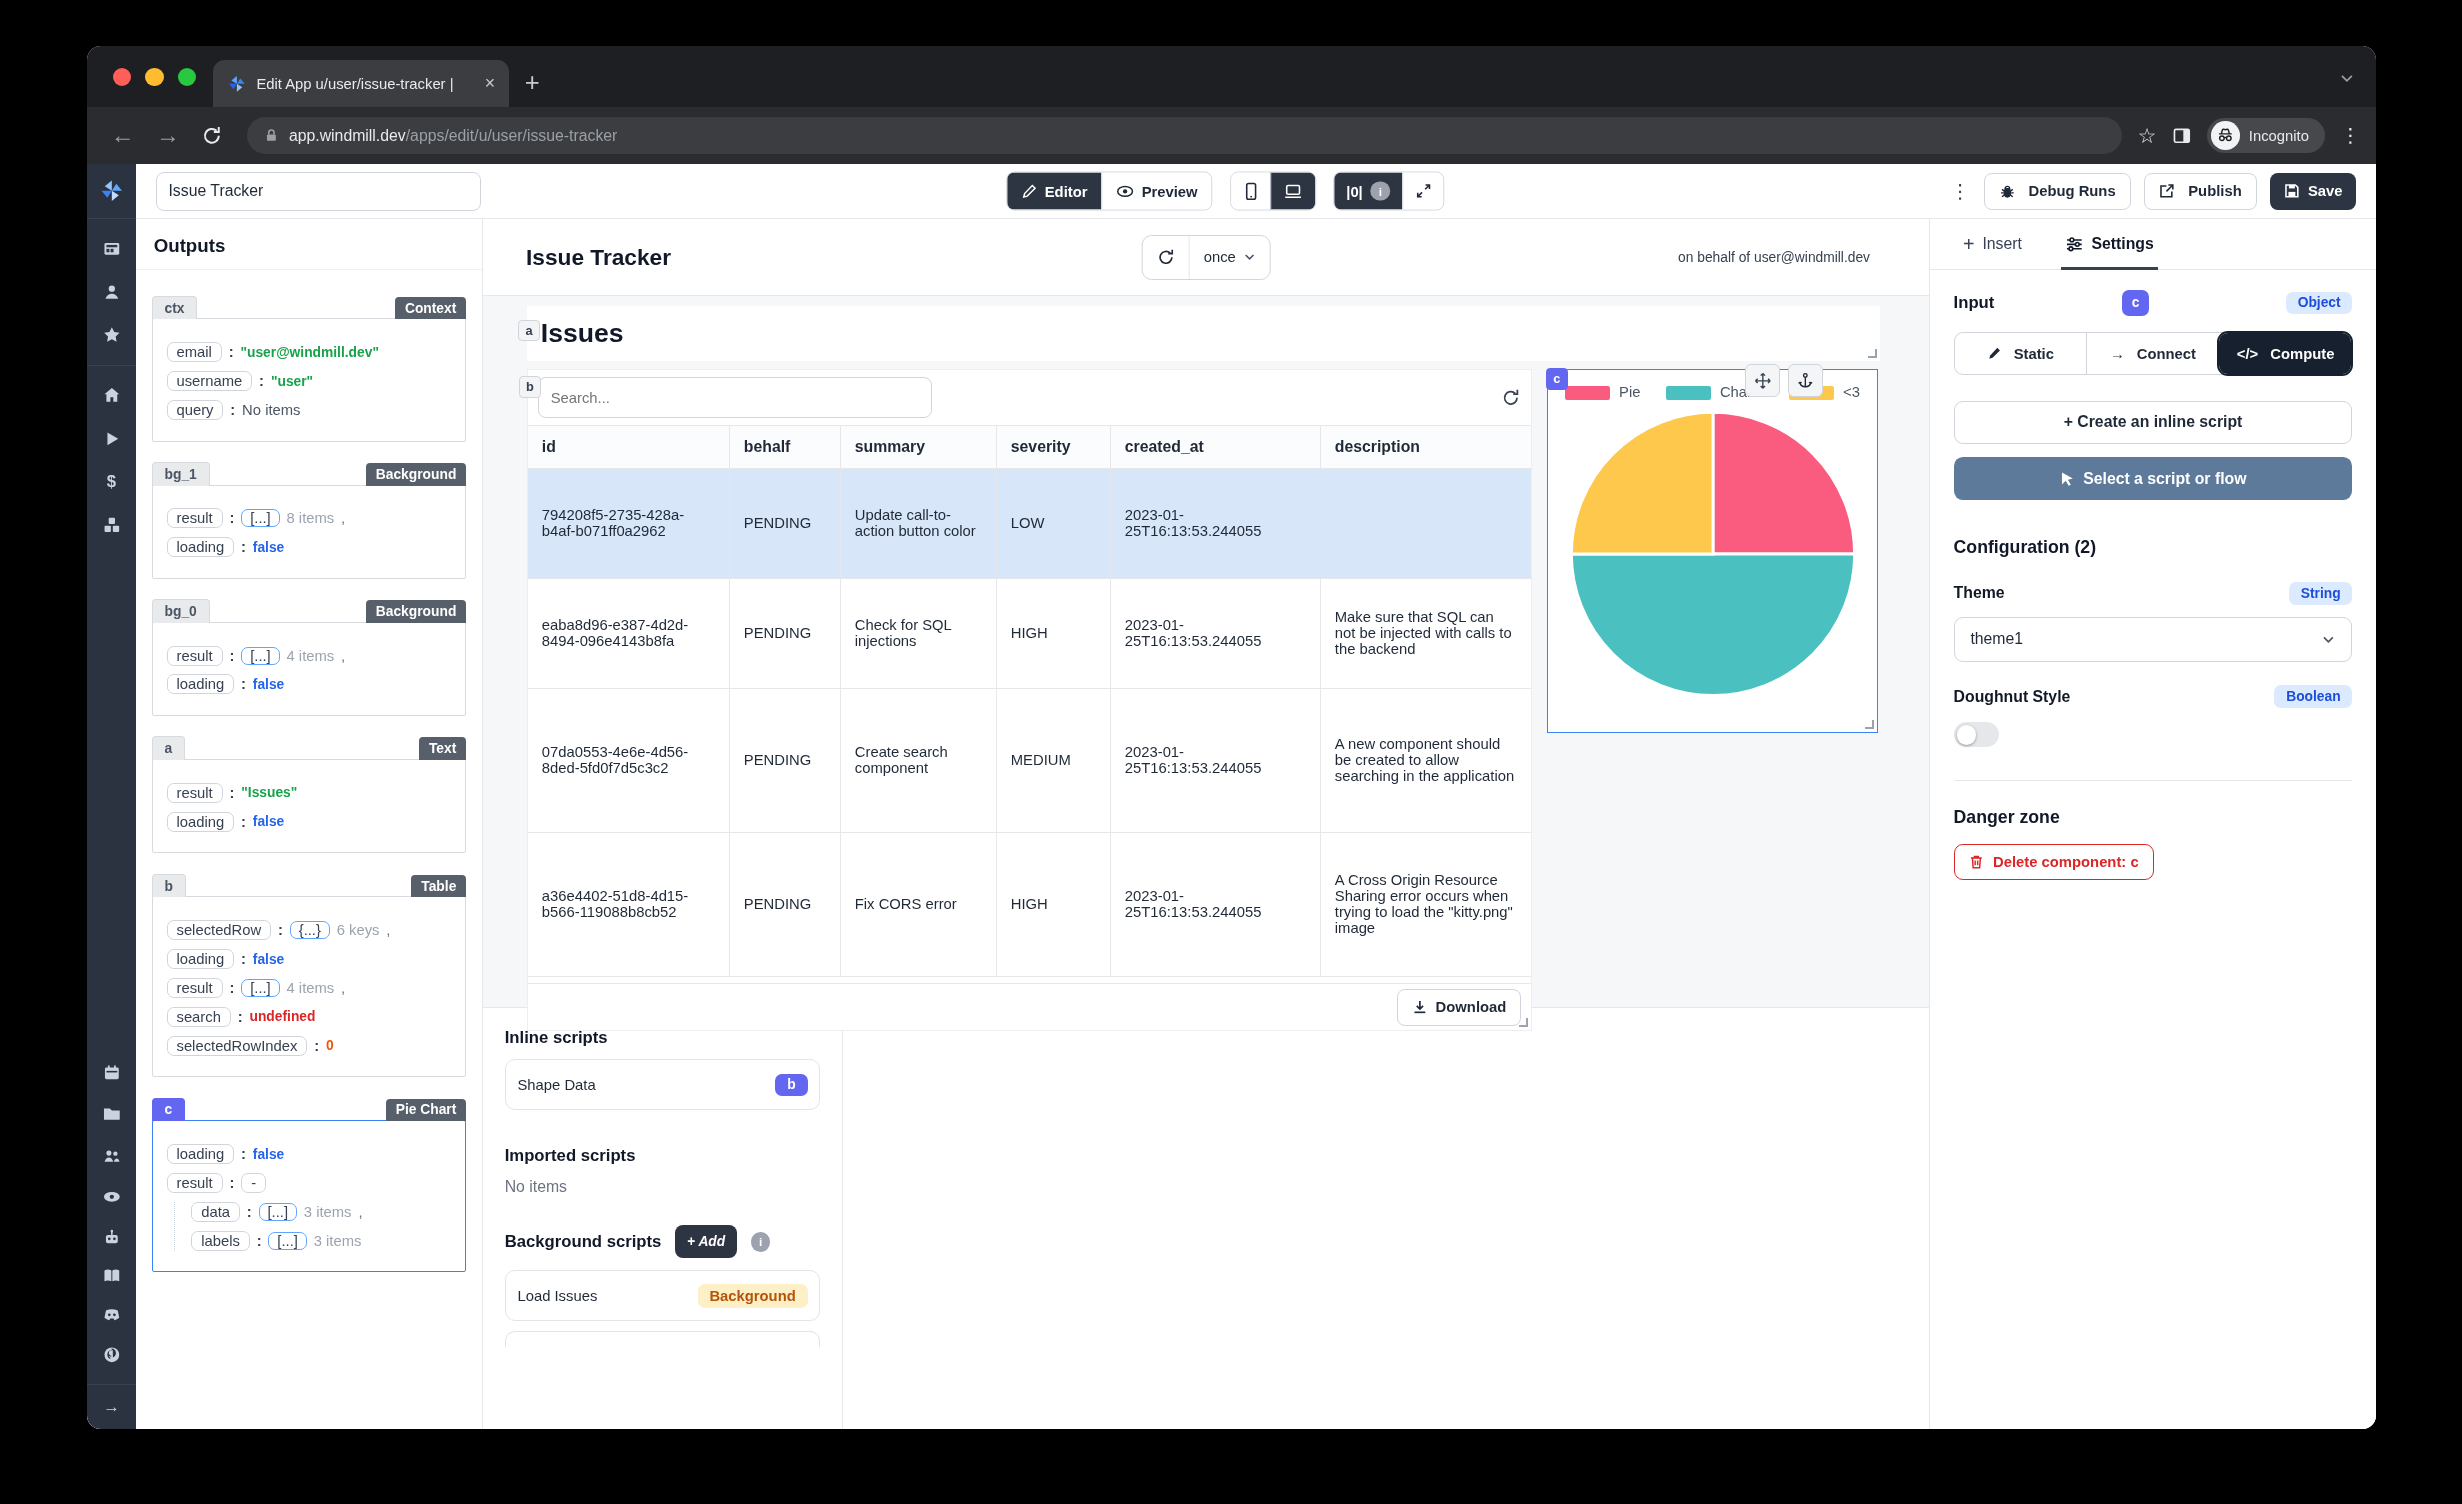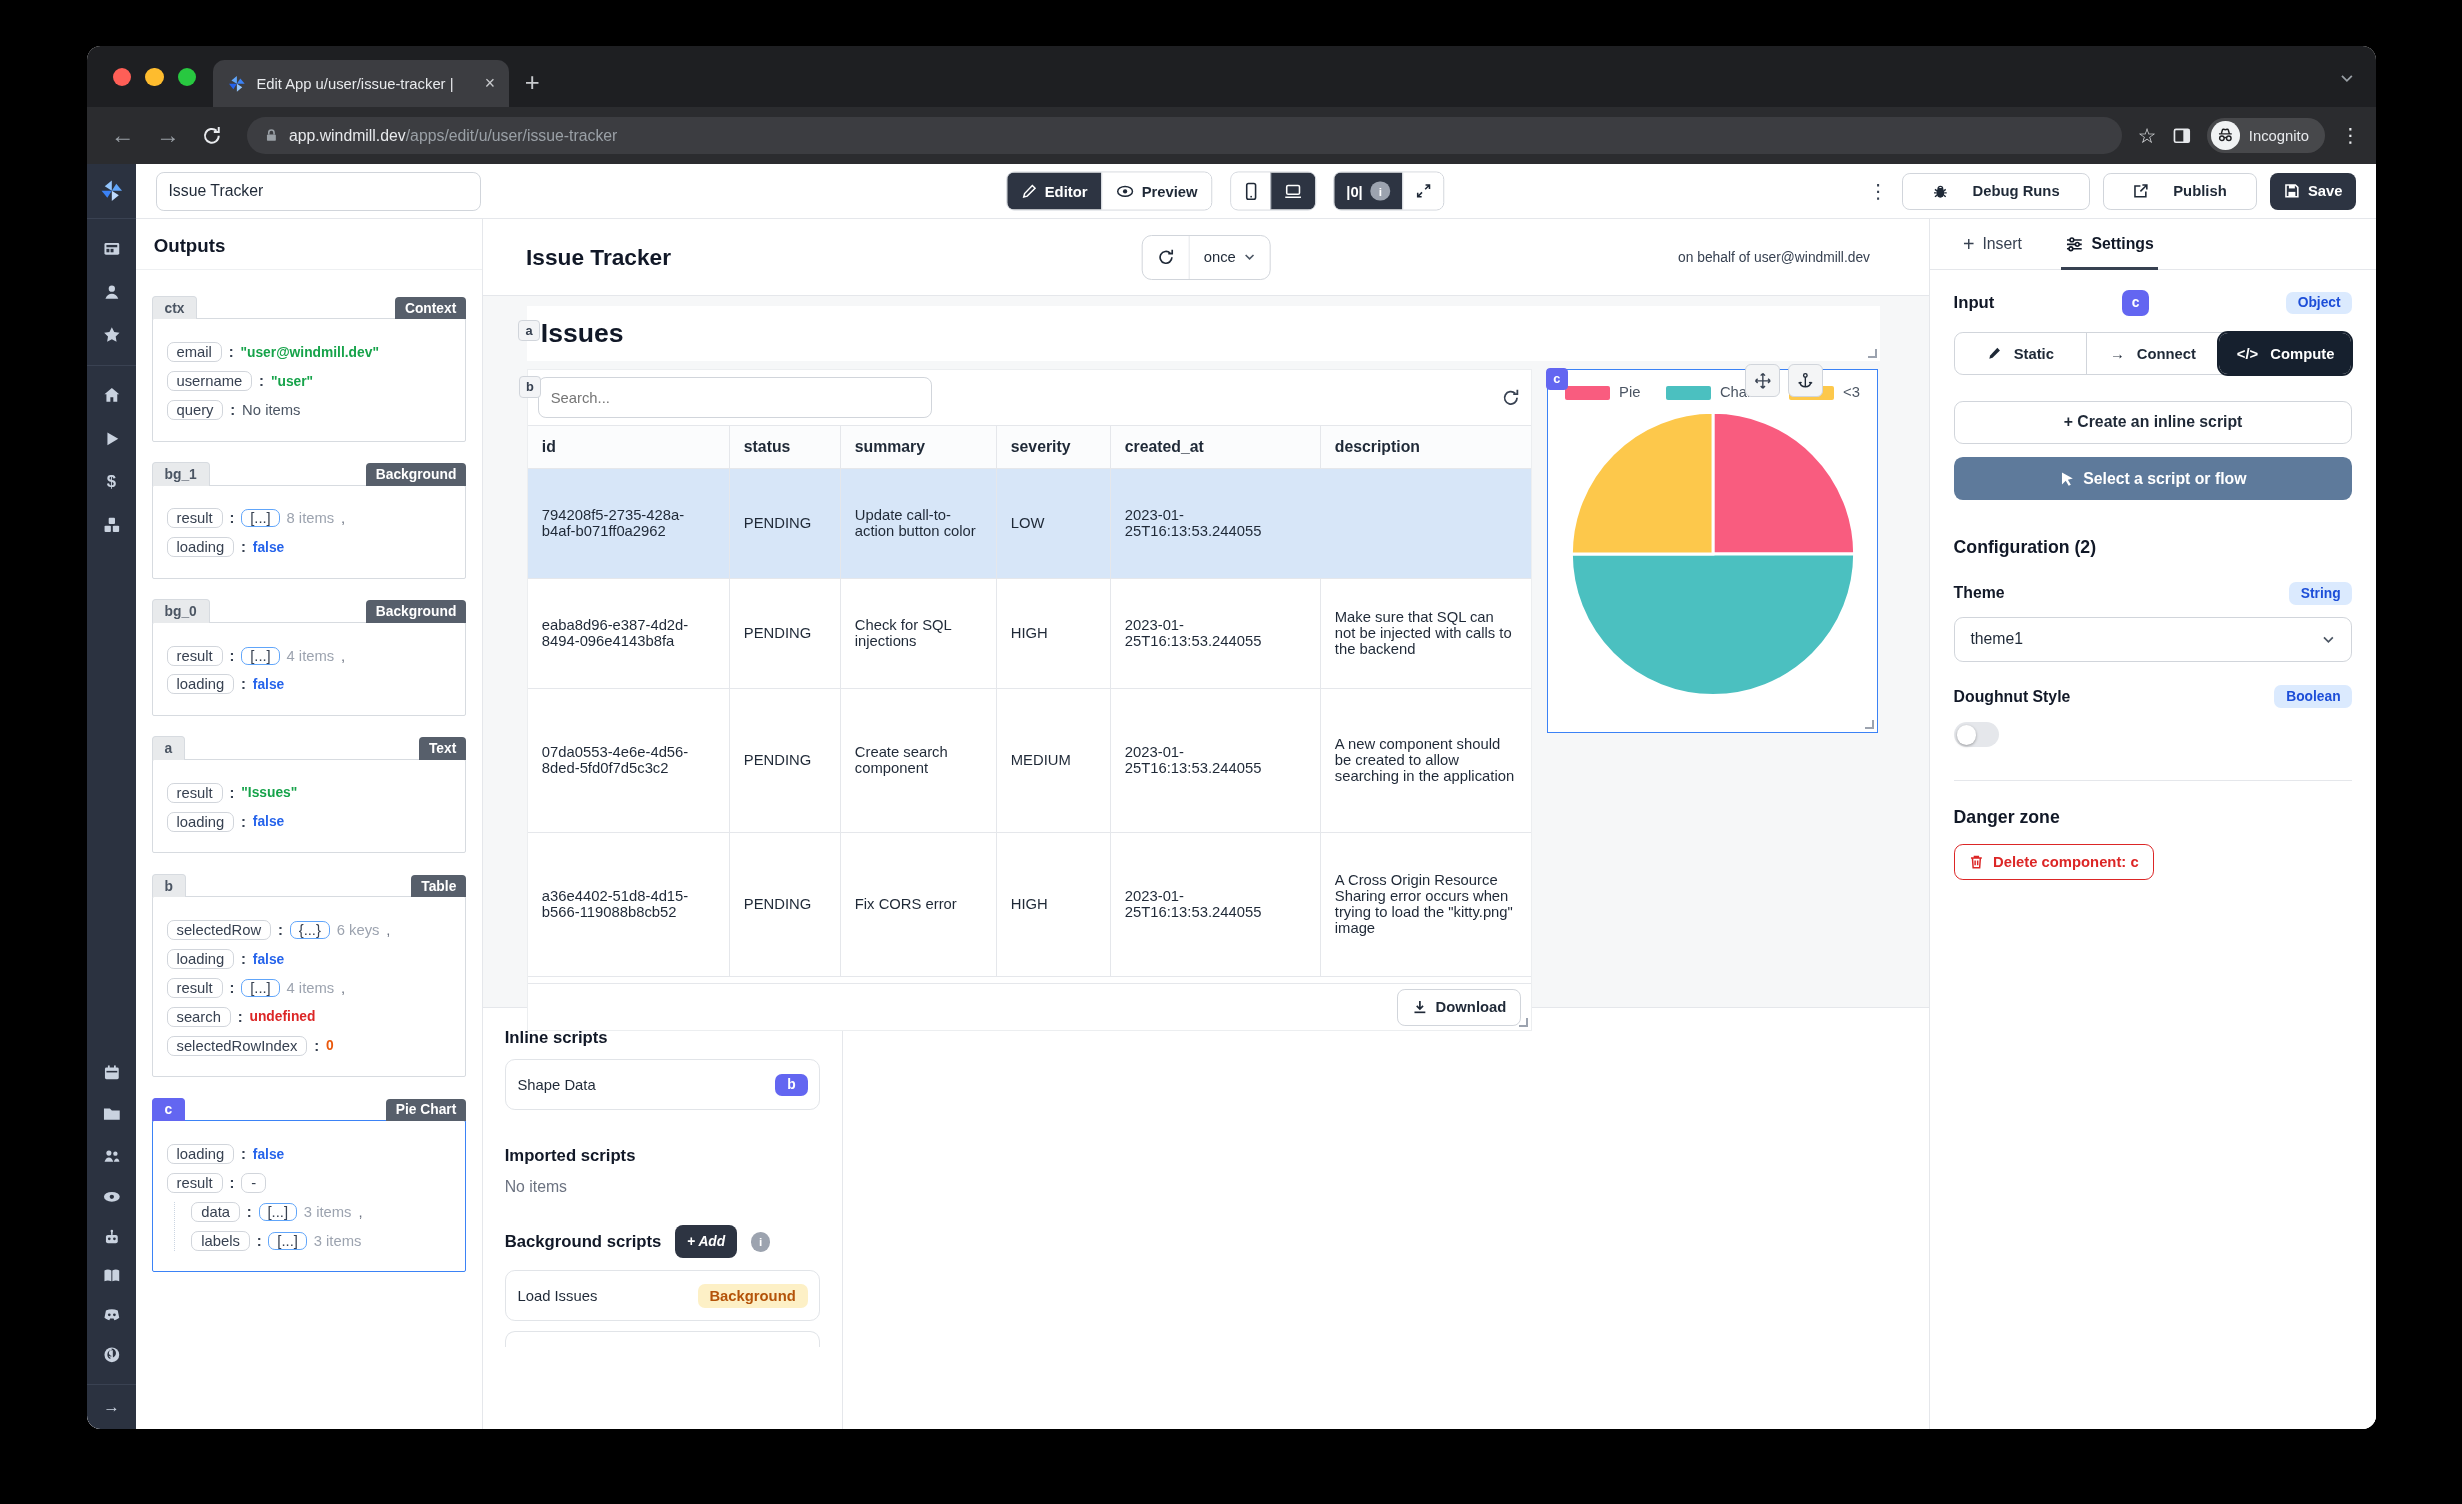--- a/index.html
+++ b/index.html
@@ -45,21 +45,21 @@
   
   .topbar{height:55px;border-bottom:1px solid #e5e7eb;display:flex;align-items:center;position:relative;flex:none;background:#fff;padding:0 19.7px;}
   .appname{width:325px;height:39px;border:1px solid #d1d5db;border-radius:7.9px;padding:0 11.8px;font-size:15.8px;color:#1f2937;}
   .topcenter{position:absolute;left:50%;top:50%;transform:translate(-57%,-50%);display:flex;gap:17.7px;align-items:center;}
   .seg{display:flex;border:1px solid #d1d5db;border-radius:7.9px;overflow:hidden;background:#fff;}
   .seg > *{height:37px;display:flex;align-items:center;gap:7.9px;padding:0 13.8px;font-size:14.8px;font-weight:700;color:#1f2937;background:#fff;border:none;}
   .seg > * + *{border-left:1px solid #d1d5db;}
   .seg .on{background:#2d3442;color:#fff;}
   .seg .cell{padding:0 11.8px;}
   .topright{margin-left:auto;display:flex;align-items:center;gap:13.8px;}
-  .ghost-btn{height:37px;border:1px solid #d1d5db;border-radius:7.9px;background:#fff;display:flex;align-items:center;gap:24px;padding:0 29px;font-size:14.8px;font-weight:700;color:#1f2937;}
+  .ghost-btn{height:37px;border:1px solid #d1d5db;border-radius:7.9px;background:#fff;display:flex;align-items:center;gap:13px;padding:0 14px;font-size:14.8px;font-weight:700;color:#1f2937;}
   .dark-btn{height:37px;border:none;border-radius:7.9px;background:#2d3442;display:flex;align-items:center;gap:7.9px;padding:0 13.8px;font-size:14.8px;font-weight:700;color:#fff;}
   .info-dot{width:19.7px;height:19.7px;border-radius:50%;background:#9ca3af;color:#fff;font-size:11.8px;font-weight:700;display:flex;align-items:center;justify-content:center;}
 
   
   .work{flex:1;display:flex;min-height:0;}
 
   
   .outputs{width:347px;border-right:1px solid #e5e7eb;background:#fff;flex:none;overflow:hidden;display:flex;flex-direction:column;}
   .outputs h2{font-size:18.7px;font-weight:700;color:#111827;margin:0;padding:15.8px 17.7px 11.8px;border-bottom:1px solid #eef0f2;}
   .cards{padding:5.9px 15.8px 15.8px;overflow:hidden;}
@@ -571,21 +571,21 @@
                 <div class="tsearch">
                   <input placeholder="Search..." style="">
                   <svg class="ic" width="19.7" height="19.7" viewBox="0 0 19 19">
                       <path d="M15.5 9.5a6 6 0 1 1-1.8-4.3" fill="none" stroke="#374151" stroke-width="1.7"></path>
                       <path d="M15.8 1.8v4h-4" fill="none" stroke="#374151" stroke-width="1.7"></path>
                     </svg>
                 </div>
                 <div class="itable">
                   <div class="trow thead">
                     <span class="c-id">id</span>
-                    <span class="c-st">status</span>
+                    <span class="c-st">behalf</span>
                     <span class="c-su">summary</span>
                     <span class="c-se">severity</span>
                     <span class="c-cr">created_at</span>
                     <span class="c-de">description</span>
                   </div>
                   <div class="trow selrow r1">
                     <span class="c-id">794208f5-2735-428a-b4af-b071ff0a2962</span>
                     <span class="c-st">PENDING</span>
                     <span class="c-su">Update call-to-action button color</span>
                     <span class="c-se">LOW</span>

